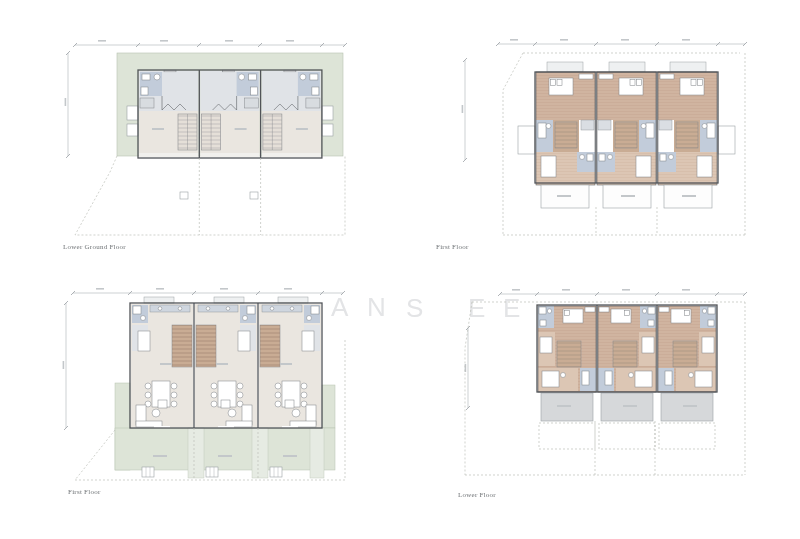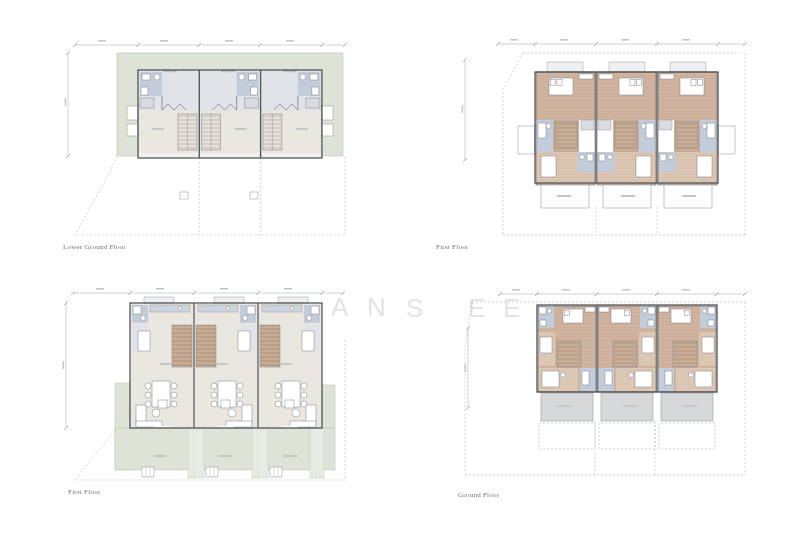--- a/index.html
+++ b/index.html
@@ -343,15 +343,15 @@
     <g>
       <path d="M20,14 H293 M293,14 V187 M13,187 H293 M20,14 L13,60 V187" class="dash"></path>
       <path d="M143,133 V187 M203,133 V187" class="dash"></path>
     </g>
   </svg>
   </div>
 
   <div class="caption" style="left:63px;top:243px">Lower Ground Floor</div>
   <div class="caption" style="left:436px;top:243px">First Floor</div>
   <div class="caption" style="left:68px;top:488px">First Floor</div>
-  <div class="caption" style="left:458px;top:491px">Ground Floor</div>
+  <div class="caption" style="left:458px;top:491px">Lower Floor</div>
 
 </div>
 
 </body></html>

